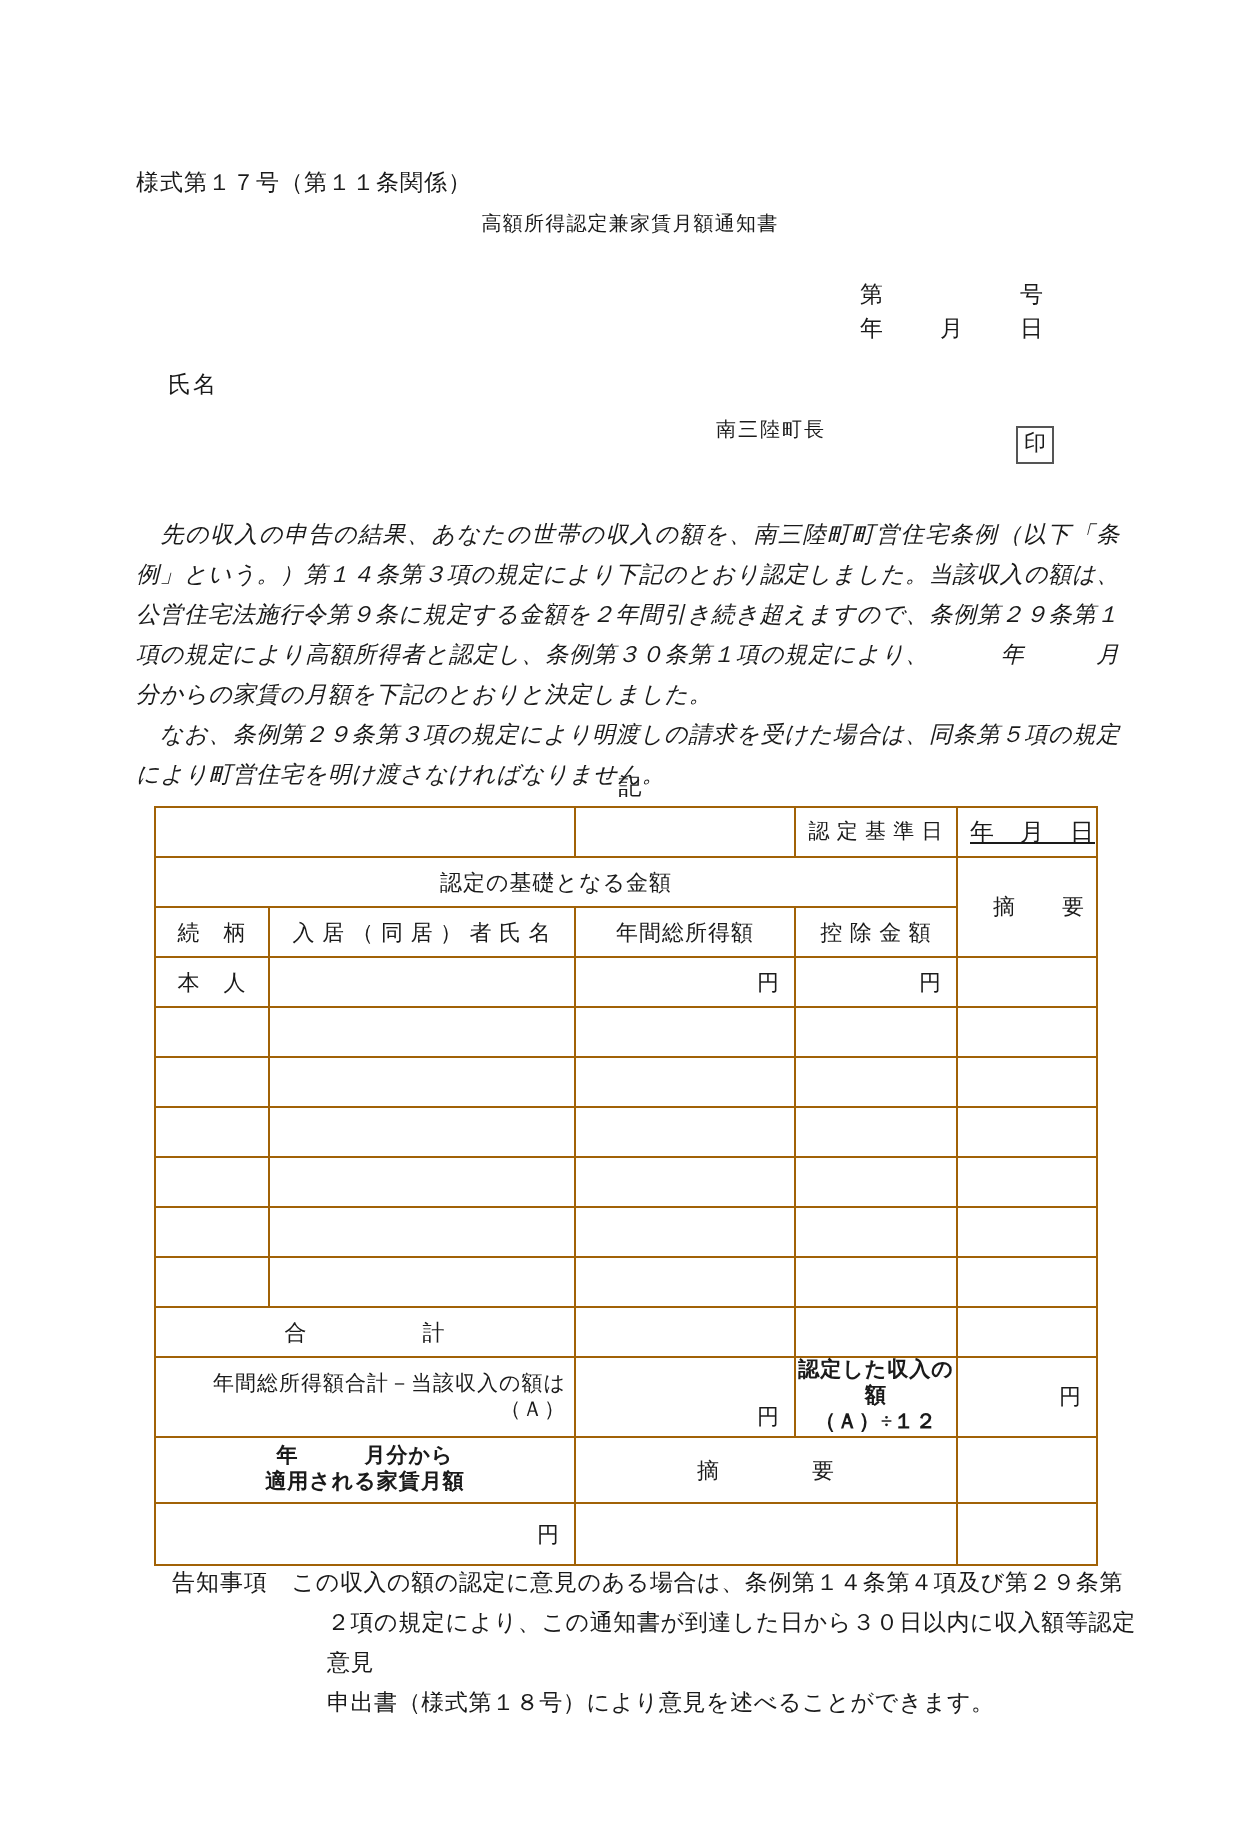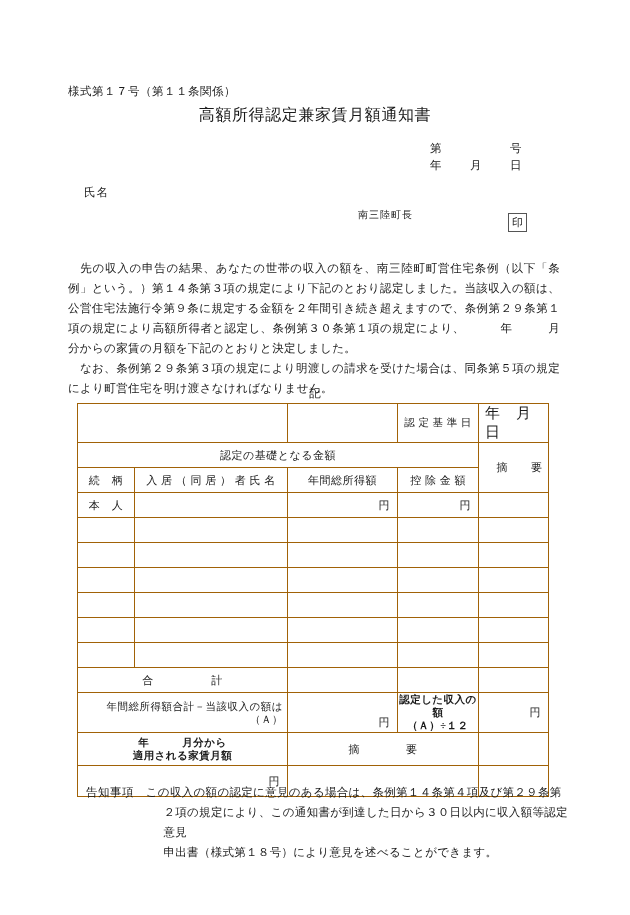--- a/index.html
+++ b/index.html
@@ -31,21 +31,21 @@
     font-size: 11.5px;
     letter-spacing: .5px;
     white-space: nowrap;
   }
   .doc-title {
     position: absolute;
     left: 0;
     top: 105px;
     width: 630px;
     text-align: center;
-    font-size: 16px;
+    font-size: 10px;
     letter-spacing: .6px;
   }
 
   .number-block {
     position: absolute;
     left: 430px;
     top: 140px;
     width: 130px;
     font-size: 11.5px;
     letter-spacing: .5px;
@@ -89,21 +89,21 @@
   .body-text {
     position: absolute;
     left: 68px;
     top: 258px;
     width: 492px;
     font-size: 11.5px;
     line-height: 20px;
     letter-spacing: .35px;
     text-align: justify;
   }
-  .body-text p { margin: 0; }
+  .body-text p { margin: 0; font-style: italic; }
   .kiji {
     position: absolute;
     left: 0;
     top: 386px;
     width: 630px;
     text-align: center;
     font-size: 11.5px;
   }
 
   
@@ -127,21 +127,21 @@
     letter-spacing: .5px;
   }
   td.blank-cell { border: none; }
 
   .c-center { text-align: center; }
   .spaced3 { letter-spacing: 3px; }
 
   .row-tall td { height: 27px; }
 
   .head-kijunbi { font-size: 10.5px; letter-spacing: 2.5px; }
-  .head-nengappi { font-size: 15px; letter-spacing: 6px; padding-left: 6px !important; }
+  .head-nengappi { font-size: 12px; letter-spacing: 6px; padding-left: 6px !important; text-decoration: underline; }
   .head-tekiyou  { font-size: 11px; letter-spacing: 12px; padding-left: 12px !important; }
 
   .two-line {
     font-size: 10.5px;
     line-height: 13px;
     letter-spacing: .2px;
   }
   .two-line .l2 { display: block; text-align: right; padding-right: 4px; }
   .two-line .l1 { display: block; text-align: left; padding-left: 3px; }
   .two-line.c .l1, .two-line.c .l2 { text-align: center; padding: 0; font-weight: bold; }

